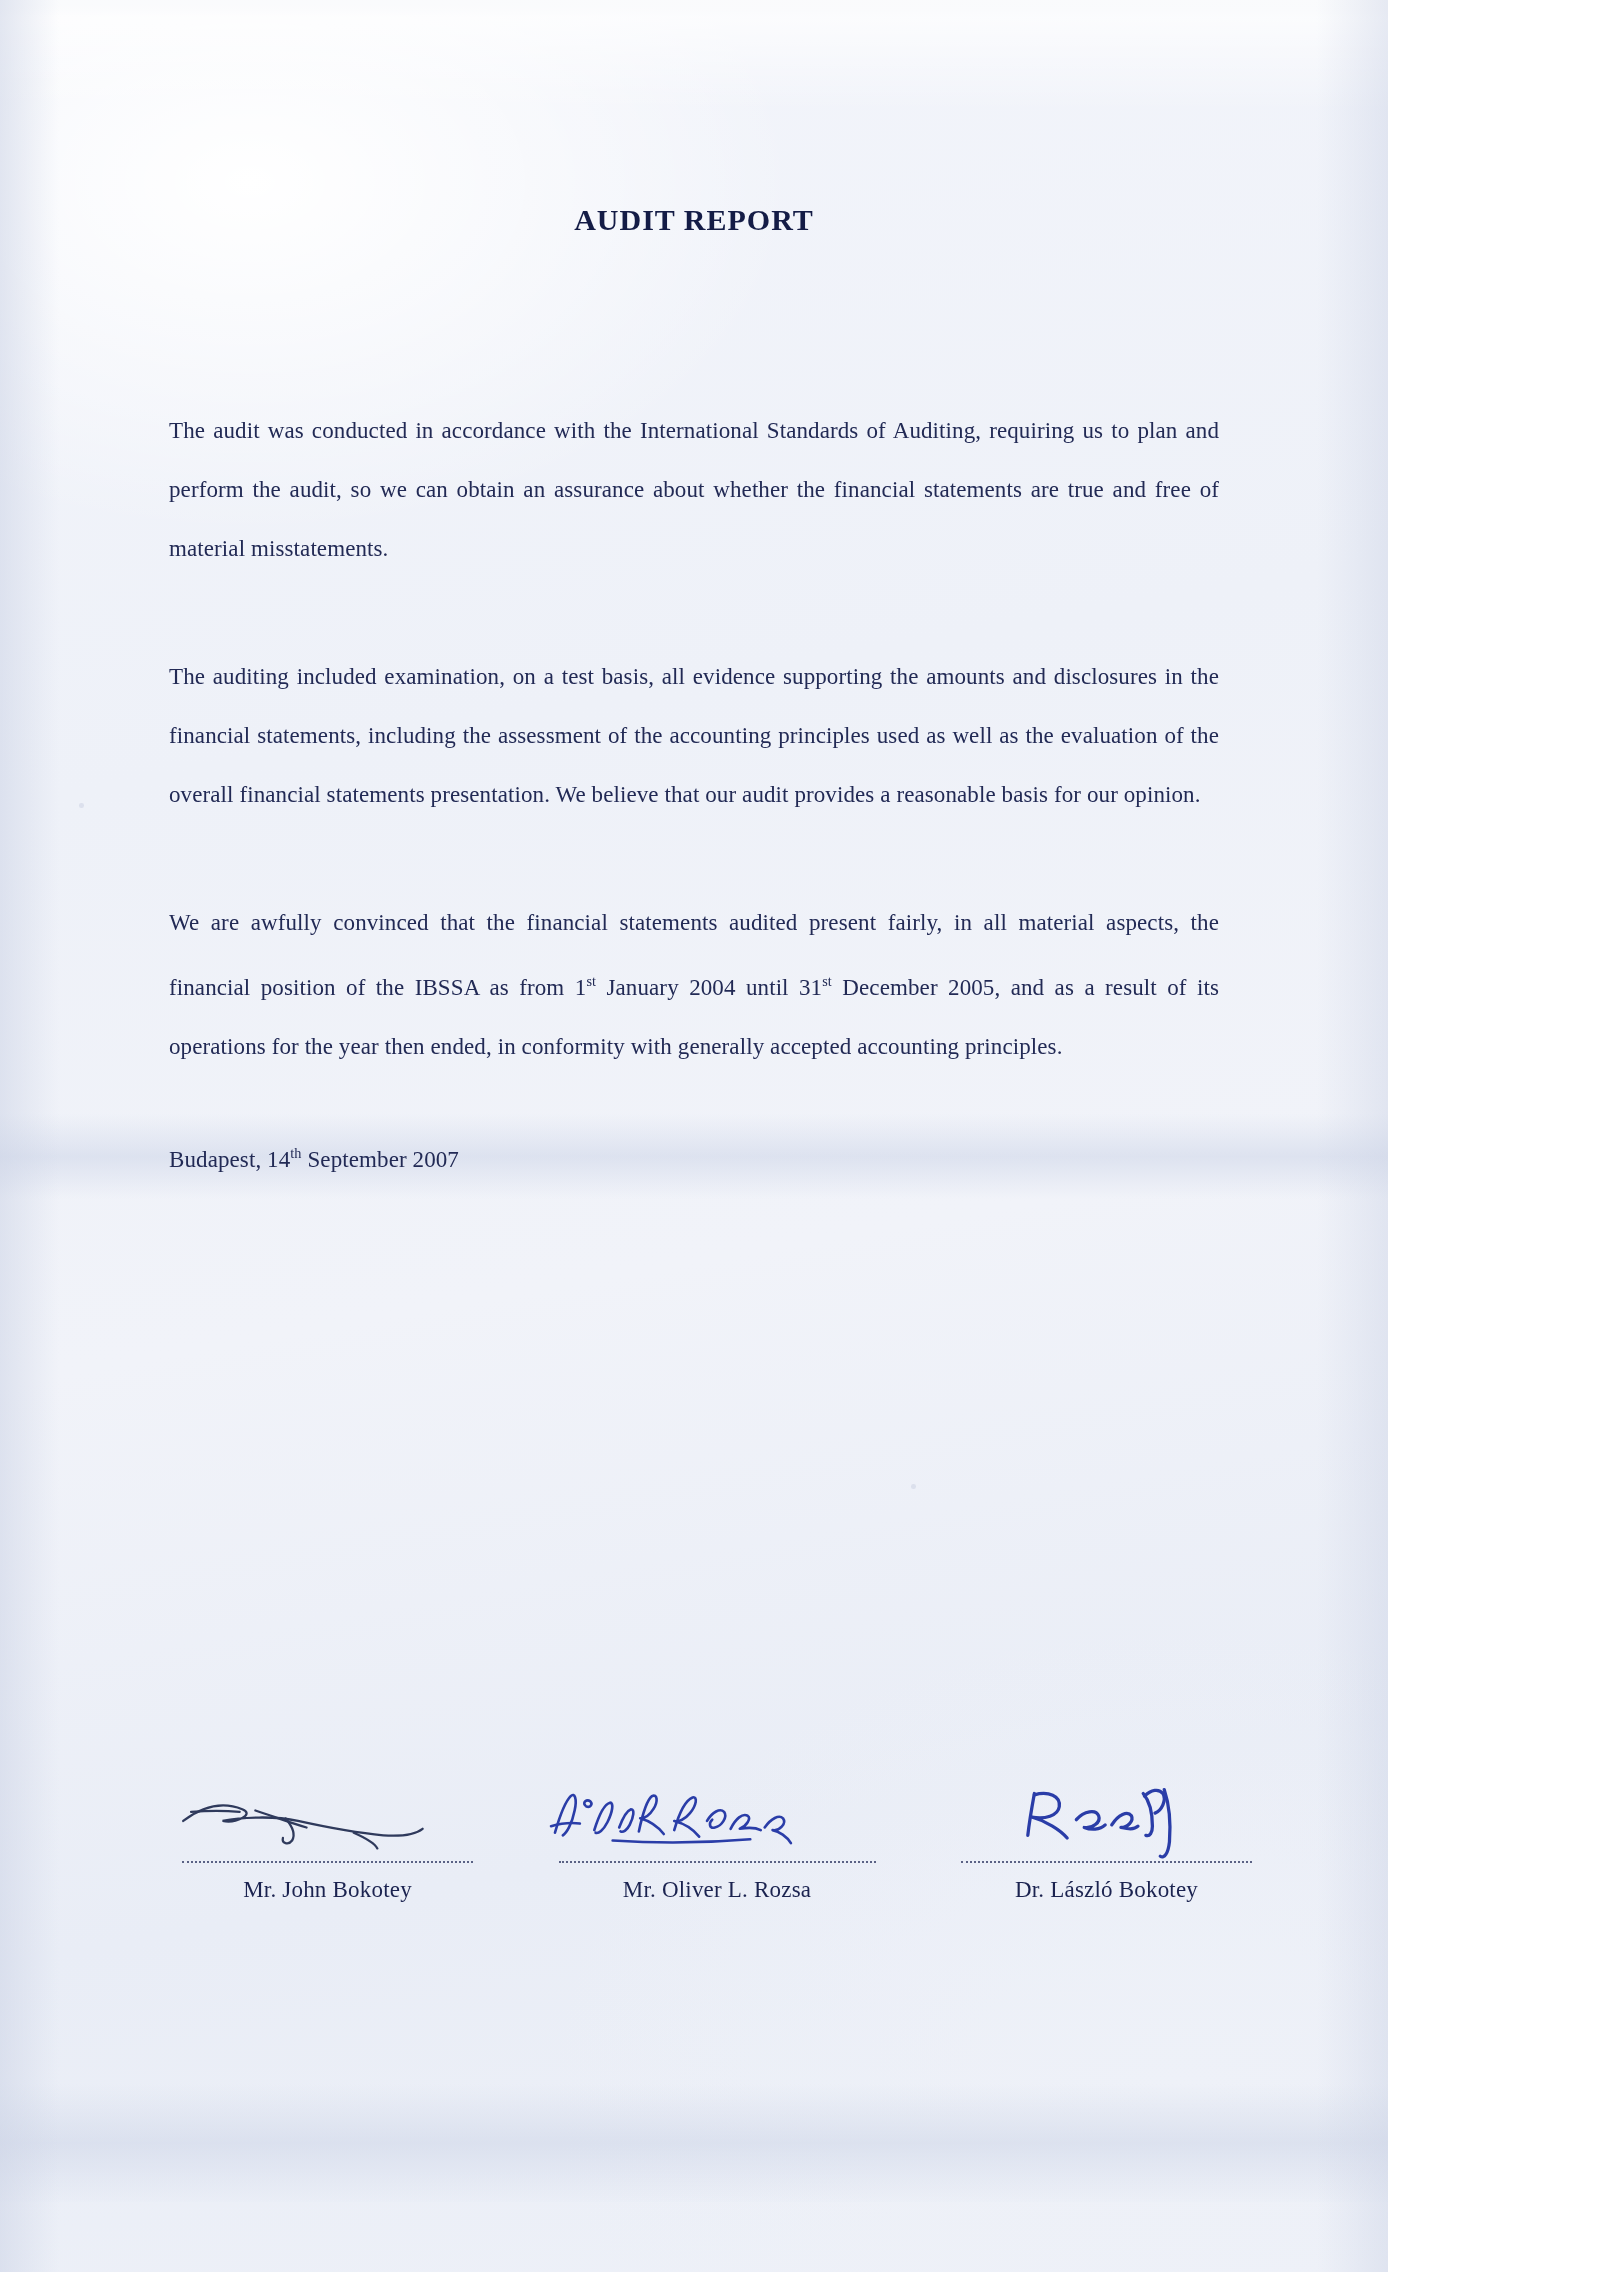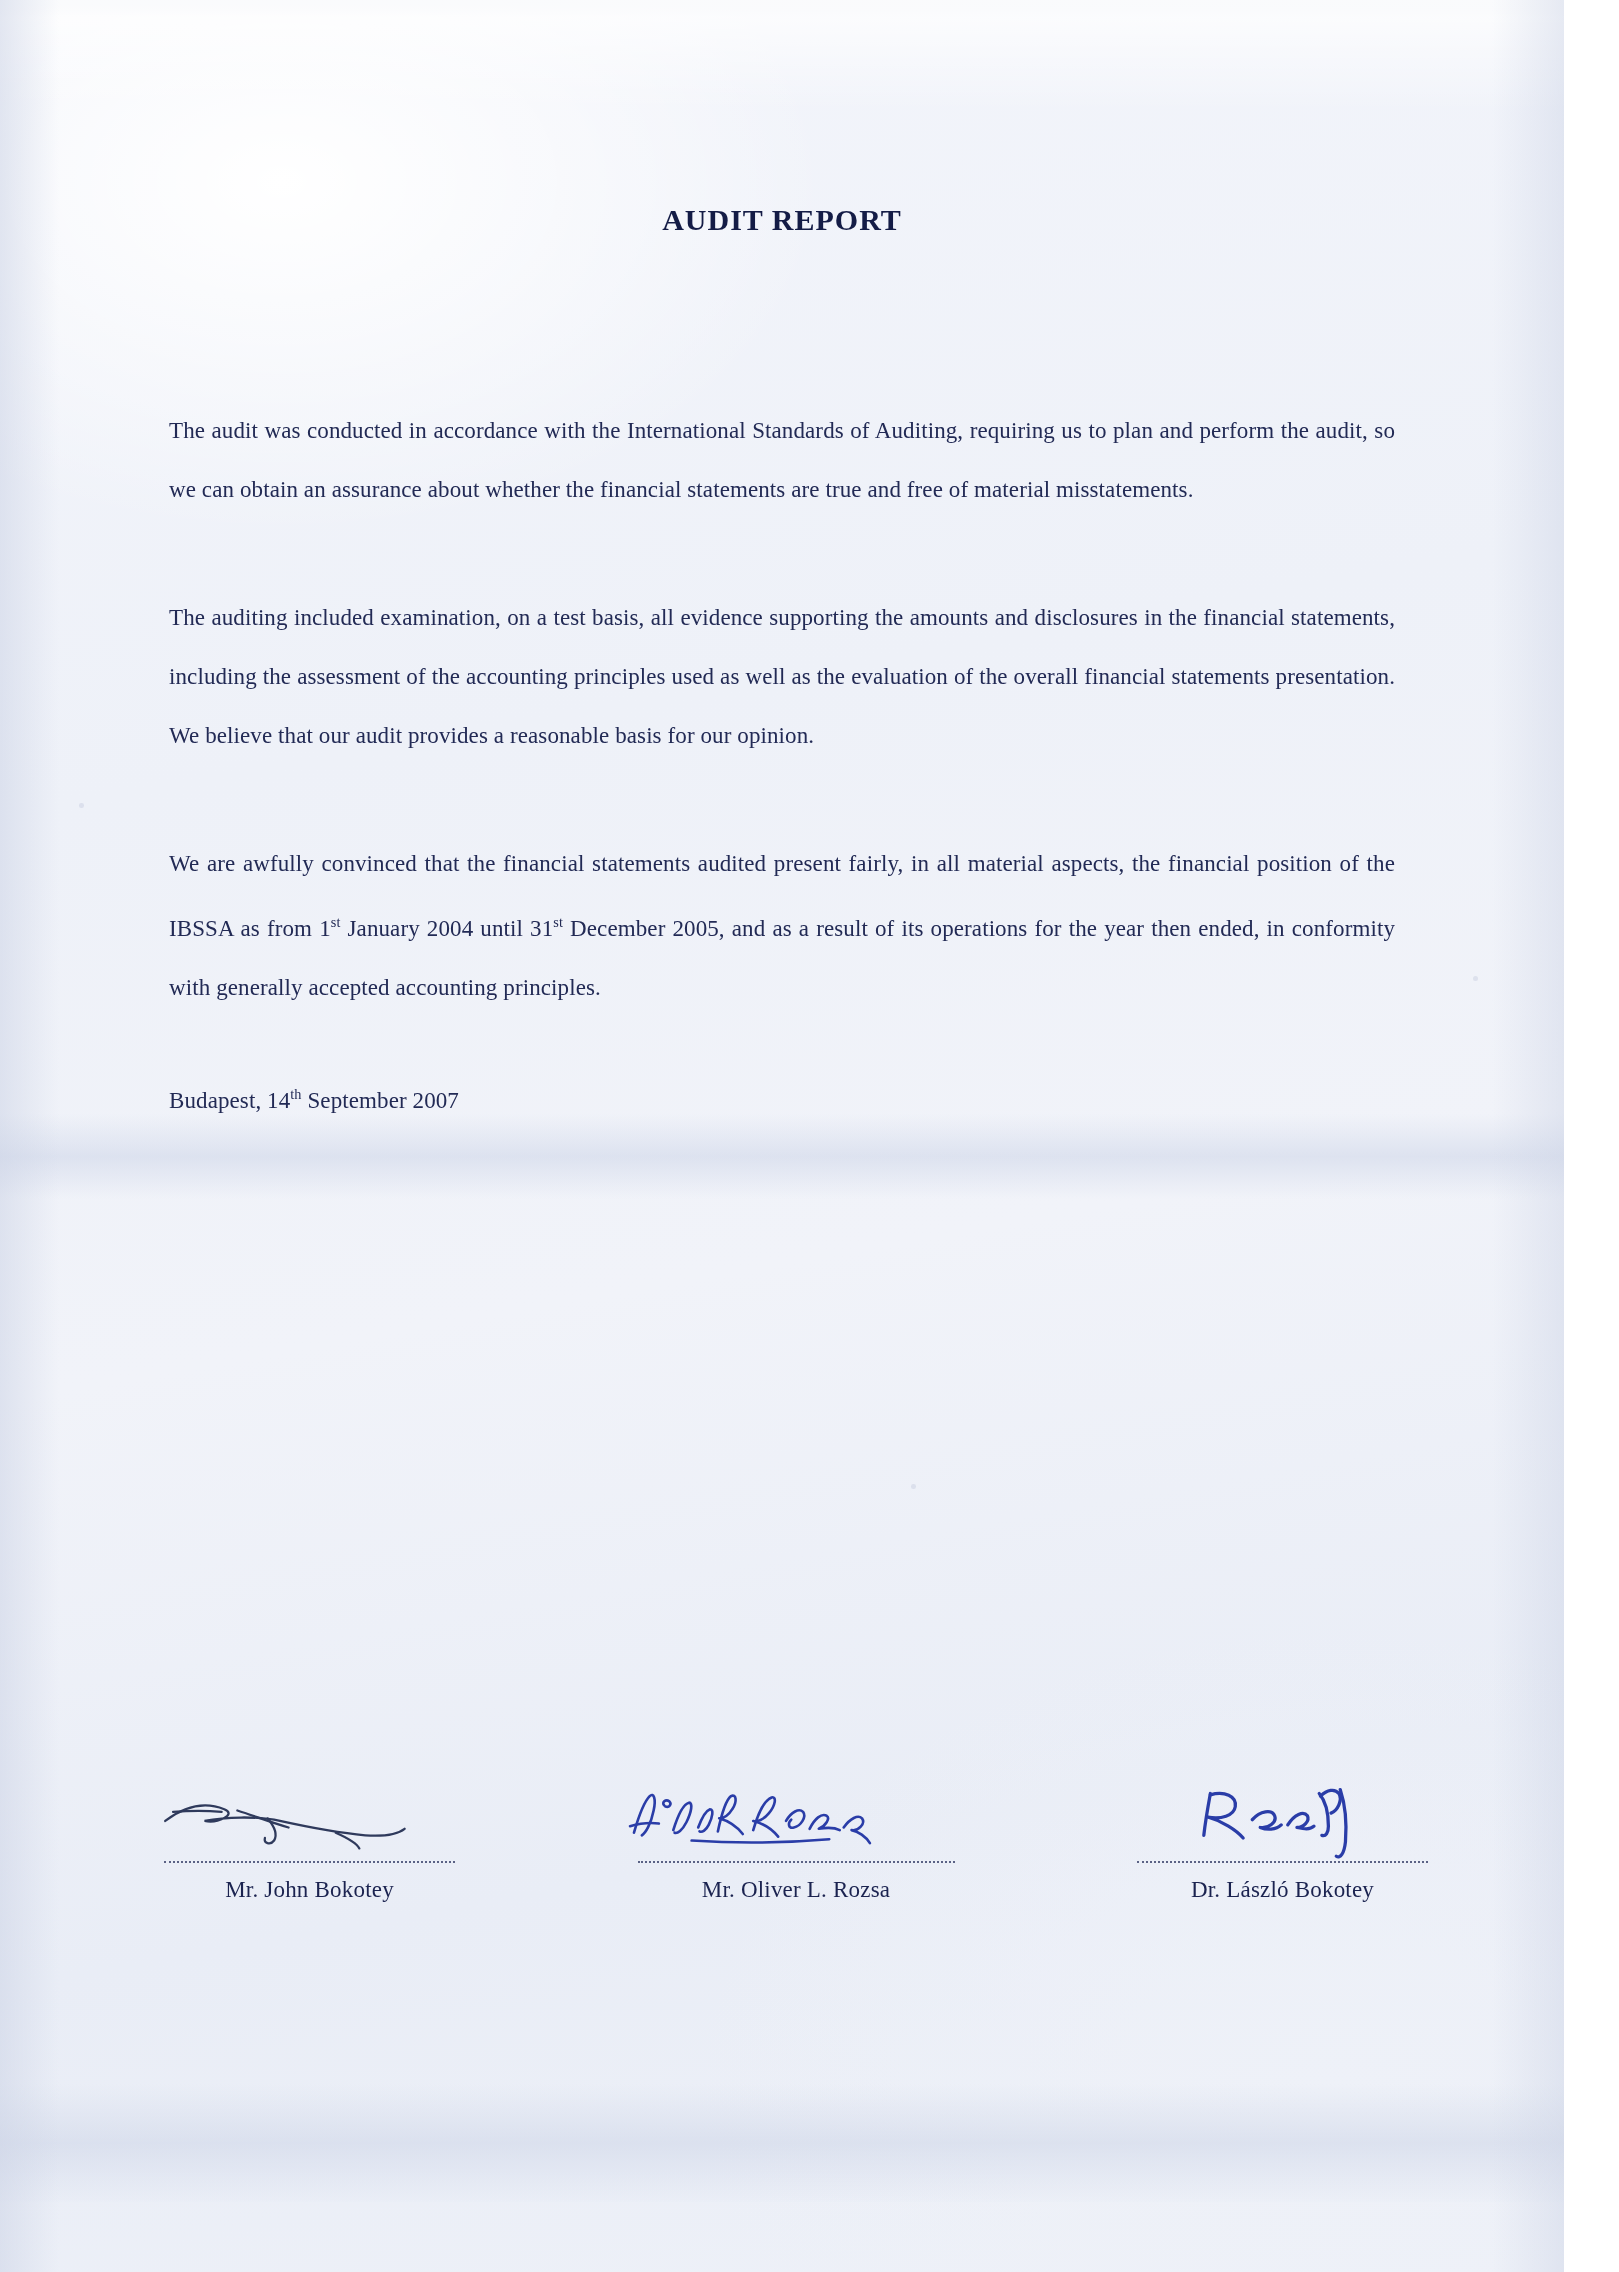--- a/index.html
+++ b/index.html
@@ -10,21 +10,21 @@
   body {
     width: 1620px;
     height: 2273px;
     overflow: hidden;
     font-family: "Liberation Serif", serif;
   }
 
   
   .page {
     position: relative;
-    width: 1564px;
+    width: 1388px;
     height: 2273px;
     background:
       radial-gradient(ellipse 917px 590px at 18% 8%, #ffffff 0%, rgba(255,255,255,0) 60%),
       radial-gradient(ellipse 983px 721px at 85% 92%, #eef1f8 0%, rgba(238,241,248,0) 65%),
       linear-gradient(170deg, #f3f5fb 0%, #eef1f8 32%, #f1f3f9 55%, #e9edf6 78%, #eef1f8 100%);
     overflow: hidden;
   }
   
   .crease {
     position: absolute;
@@ -89,21 +89,21 @@
   .dateline {
     margin-top: 68px;
     font-size: 23px;
     color: #222a55;
     letter-spacing: 0.1px;
   }
 
   
   .sig-row {
     position: absolute;
-    left: 139px;
+    left: 157px;
     right: 111px;
     top: 1861px;
     display: flex;
     justify-content: space-between;
   }
   .sig-col {
     position: relative;
     width: 341px;
     text-align: center;
   }

